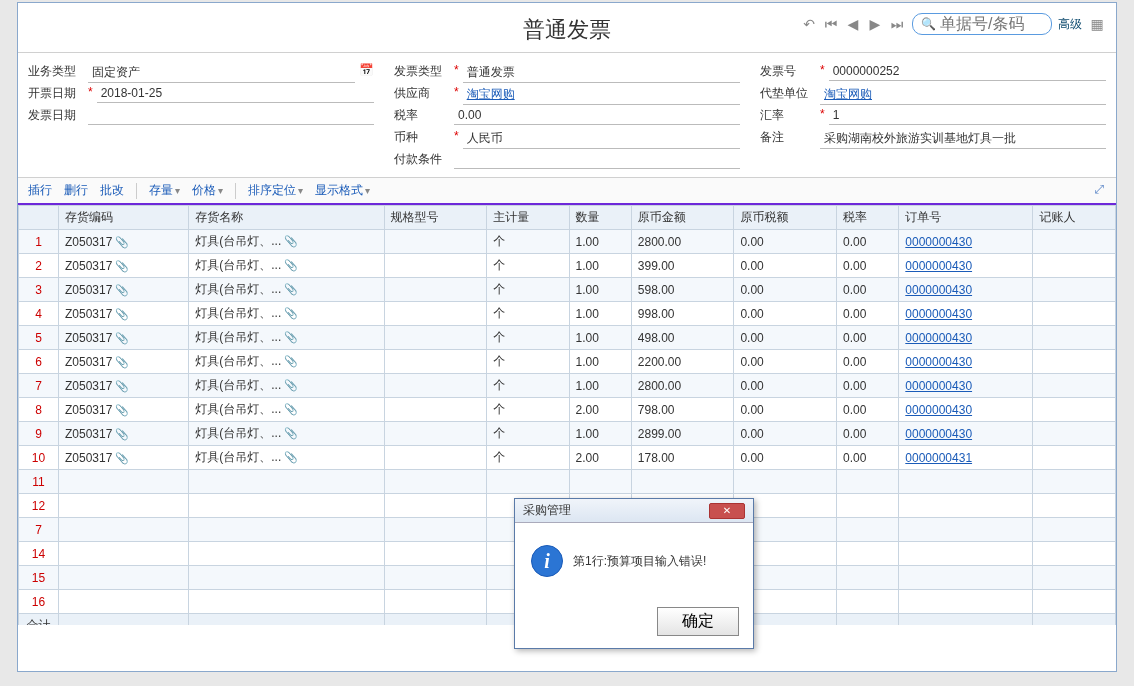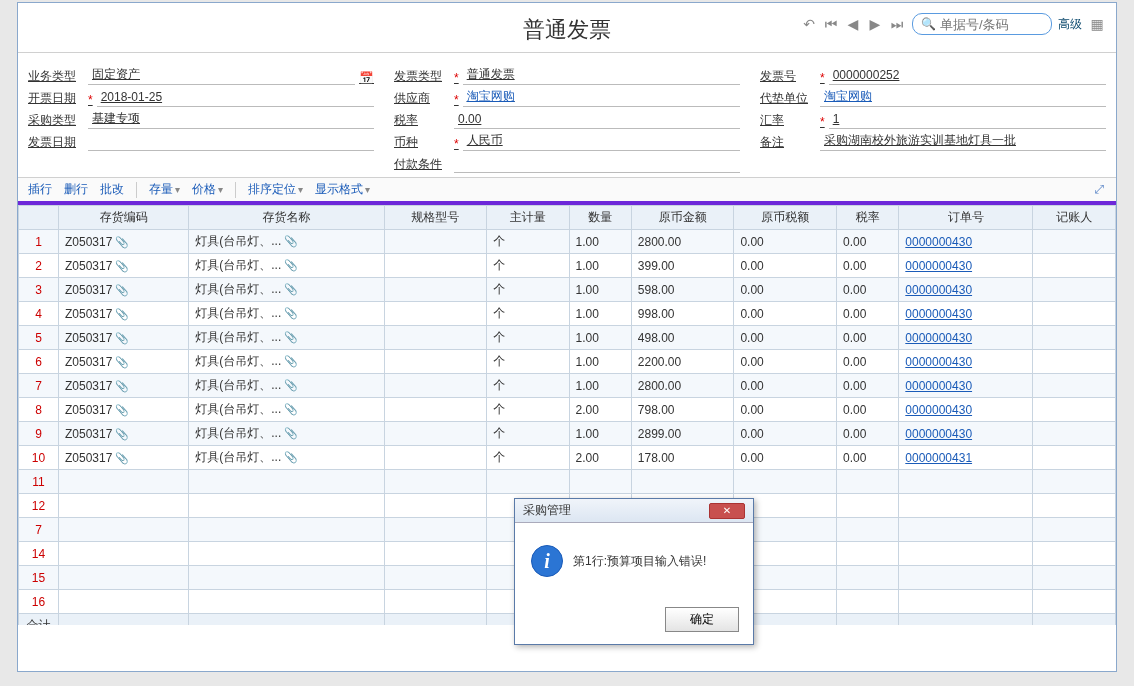--- a/index.html
+++ b/index.html
@@ -4,53 +4,53 @@
 <style>
 * { box-sizing: border-box; margin: 0; padding: 0; }
 body { font-family: "Microsoft YaHei", Arial, sans-serif; font-size: 12px; background: #e8e8e8; color: #333; }
 .window { width: 1100px; height: 670px; background: #fff; border: 1px solid #8aa8cc; position: relative; margin: 2px auto; }
 .title-bar { height: 50px; position: relative; border-bottom: 1px solid #d0d0d0; }
 .title-text { text-align: center; font-size: 22px; color: #333; padding-top: 12px; }
 .title-right { position: absolute; right: 10px; top: 10px; display: flex; align-items: center; gap: 6px; }
 .nav-icons { display: flex; gap: 4px; }
 .nav-icon { width: 18px; height: 18px; display: inline-flex; align-items: center; justify-content: center; color: #888; cursor: pointer; font-size: 14px; }
 .search-box { border: 1px solid #5a9be0; border-radius: 10px; padding: 2px 8px; display: flex; align-items: center; width: 140px; height: 22px; }
-.search-box input { border: none; outline: none; font-size: 13px; width: 100%; color: #999; background: transparent; }
+.search-box input { border: none; outline: none; font-size: 16px; width: 100%; color: #999; background: transparent; }
 .search-icon { color: #5a9be0; margin-right: 4px; }
 .adv-link { color: #0c4a6e; cursor: pointer; }
 .form-area { padding: 10px 10px 4px 10px; display: flex; gap: 20px; }
 .form-col { flex: 1; }
-.form-row { display: flex; align-items: flex-end; height: 22px; margin-bottom: 0; text-decoration: underline; }
+.form-row { display: flex; align-items: flex-start; height: 22px; margin-bottom: 0; }
 .form-label { width: 60px; color: #333; flex-shrink: 0; }
 .form-star { color: #d00; margin-right: 4px; }
 .form-value { border-bottom: 1px solid #bbb; flex: 1; padding: 1px 4px; color: #333; min-height: 18px; }
 .form-value.linked { color: #1a5bb8; text-decoration: underline; }
 .cal-icon { color: #5a85c7; margin-left: 4px; cursor: pointer; }
-.toolbar { display: flex; align-items: center; gap: 12px; padding: 4px 10px; border-top: 1px solid #d0d0d0; border-bottom: 4px solid #6d28d9; background: #fafafa; height: 28px; }
+.toolbar { display: flex; align-items: center; gap: 12px; padding: 4px 10px; border-top: 1px solid #d0d0d0; border-bottom: 2px solid #6d28d9; background: #fafafa; height: 28px; }
 .toolbar-btn { color: #1a5bb8; cursor: pointer; display: flex; align-items: center; gap: 2px; }
 .toolbar-sep { width: 1px; height: 16px; background: #ccc; }
 .dropdown-arrow { font-size: 10px; color: #888; }
 .grid-wrap { height: 420px; overflow: auto; }
 table { border-collapse: collapse; width: 100%; }
 th, td { border: 1px solid #c8d4e0; padding: 3px 6px; height: 24px; font-size: 12px; text-align: left; }
-th { background: #eaf1f8; color: #333; text-align: center; font-weight: normal; }
+th { background: #eaf1f8; color: #333; font-weight: normal; }
 td.num { text-align: left; }
 td.center { text-align: center; color: #c00; }
 tr.odd td { background: #f4f8fc; }
 .clip { color: #888; font-size: 11px; }
 .linkcell { color: #1a5bb8; text-decoration: underline; cursor: pointer; }
 .row-num-col { width: 40px; }
 .totals td { background: #eaf1f8; }
 .dialog { position: absolute; left: 496px; top: 495px; width: 240px; background: #fff; border: 1px solid #5a7aa8; box-shadow: 2px 2px 6px rgba(0,0,0,0.3); }
 .dialog-title { background: linear-gradient(#f0f4fa, #dce6f2); display: flex; justify-content: space-between; align-items: center; padding: 4px 8px; height: 24px; border-bottom: 1px solid #aab; }
 .close-btn { background: #c8504f; color: #fff; width: 36px; height: 16px; border-radius: 2px; text-align: center; font-size: 10px; line-height: 14px; cursor: pointer; border: 1px solid #a33; }
 .dialog-body { display: flex; align-items: center; gap: 10px; padding: 22px 16px; }
 .info-icon { width: 32px; height: 32px; border-radius: 50%; background: #2b75d4; color: #fff; display: flex; align-items: center; justify-content: center; font-size: 20px; font-weight: bold; font-style: italic; font-family: Georgia, serif; border: 1px solid #1a5bb8; }
 .dialog-footer { text-align: right; padding: 8px 14px 12px; }
-.ok-btn { padding: 3px 24px; border: 1px solid #888; background: linear-gradient(#fff, #e4e4e4); cursor: pointer; font-size: 12px; }
+.ok-btn { padding: 3px 24px; border: 1px solid #888; background: linear-gradient(#fff, #e4e4e4); cursor: pointer; font-size: 16px; }
 .expand-icon { position: absolute; right: 12px; top: 4px; color: #5a85c7; cursor: pointer; }
 </style>
 </head>
 <body>
 
 <div class="window">
   <div class="title-bar">
     <div class="title-text">普通发票</div>
     <div class="title-right">
       <div class="nav-icons">
@@ -73,24 +73,20 @@
     <div class="form-col">
       <div class="form-row">
           <span class="form-label">业务类型</span>
           <span class="form-value">固定资产</span>
           <span class="cal-icon">📅</span>
         </div>
       <div class="form-row">
           <span class="form-label">开票日期</span>
           <span class="form-star">*</span>
           <span class="form-value">2018-01-25</span>
-        </div>
-      <div class="form-row">
-          <span class="form-label">采购类型</span>
-          <span class="form-value">基建专项</span>
         </div>
       <div class="form-row">
           <span class="form-label">发票日期</span>
           <span class="form-value"></span>
         </div>
     </div>
     <div class="form-col">
       <div class="form-row">
           <span class="form-label">发票类型</span>
           <span class="form-star">*</span>

